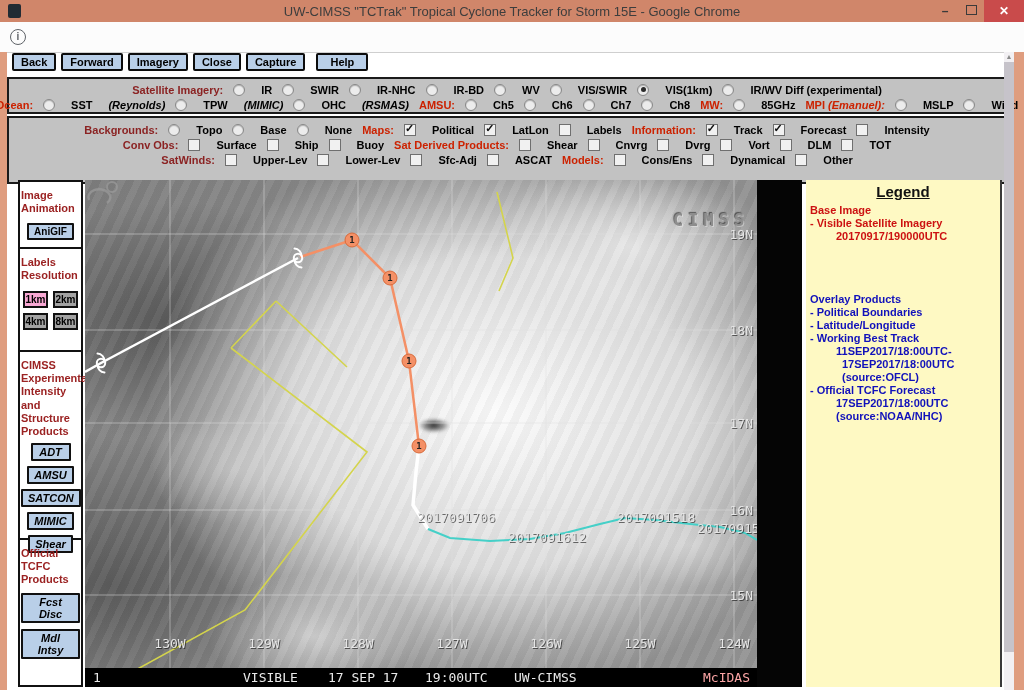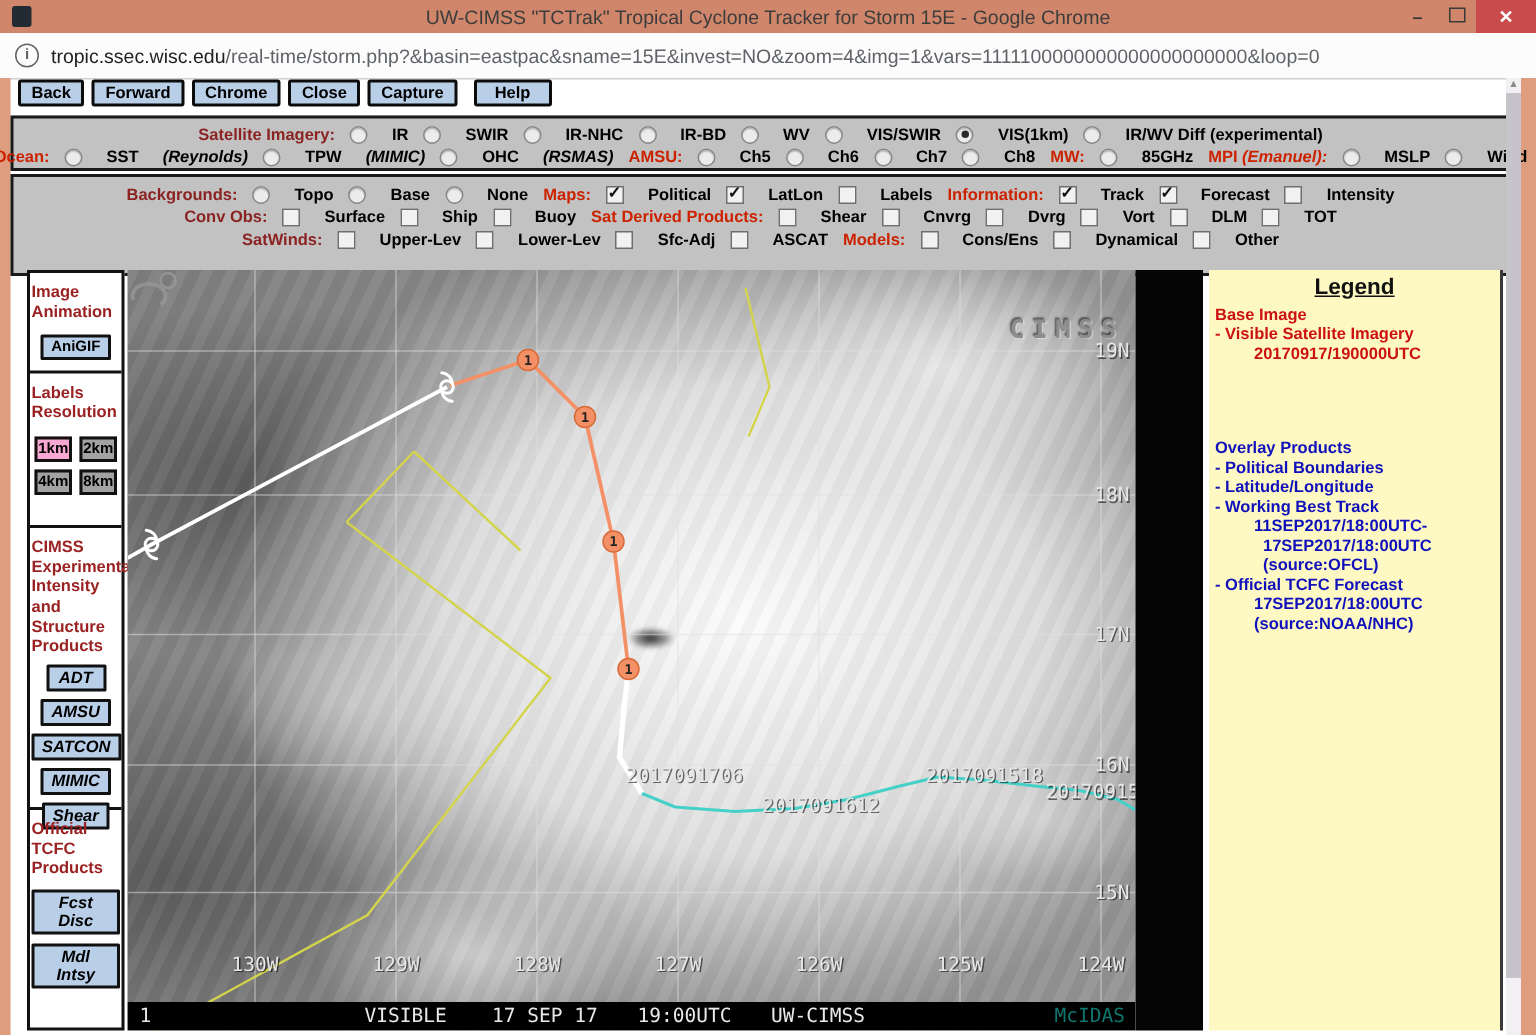--- a/index.html
+++ b/index.html
@@ -84,21 +84,21 @@
   .maplabel{position:absolute;font-family:"DejaVu Sans Mono",monospace;font-size:13px;color:#e6e6e6;
             text-shadow:1px 1px 0 rgba(0,0,0,.55);white-space:nowrap;}
   .latlab{width:40px;text-align:right;}
   .lonlab{width:44px;text-align:center;}
   .logo{position:absolute;left:588px;top:30px;color:#8d8d8d;font-family:"DejaVu Sans Mono",monospace;
         font-size:17px;font-weight:bold;letter-spacing:5px;
         text-shadow:1px 1px 0 rgba(255,255,255,.35),-1px -1px 1px rgba(0,0,0,.5);}
   .logo-swirl{position:absolute;left:600px;top:6px;opacity:.75;}
   .statusbar{position:absolute;left:0;bottom:0;width:672px;height:19px;background:#000;}
   .statusbar span{position:absolute;top:2px;font-family:"DejaVu Sans Mono",monospace;font-size:13px;color:#e9e9e9;}
-  .statusbar .mcidas{color:#0f766e;}
+  .statusbar .mcidas{color:#fca5a5;}
   .blackstrip{position:absolute;left:757px;top:180px;width:45px;height:507px;background:#050505;}
   
   .legend{position:absolute;left:806px;top:180px;width:196px;height:507px;background:#fef9c3;
           border-right:2px solid #3a3a3a;box-sizing:border-box;padding:3px 4px;}
   .leg-title{text-align:center;font-size:15px;font-weight:bold;text-decoration:underline;color:#111;}
   .leg-block{margin-top:4px;font-size:11px;font-weight:bold;line-height:13px;}
   .leg-red{color:#cc1111;}
   .leg-blue{color:#1111bb;margin-top:50px;}
   .leg-line{display:block;}
   .ind1{padding-left:26px;} .ind2{padding-left:32px;}
@@ -110,29 +110,28 @@
   <div class="app-icon"></div>
   <div class="title-text">UW-CIMSS "TCTrak" Tropical Cyclone Tracker for Storm 15E - Google Chrome</div>
 </div>
 <div class="win-btns">
   <div class="win-min">–</div>
   <div class="win-max"><span class="sq"></span></div>
   <div class="win-close">✕</div>
 </div>
 <div class="urlbar">
   <div class="info-icon">i</div>
-  <div class="url-text"><b>tropic.ssec.wisc.edu</b><span>/real-time/storm.php?&amp;basin=eastpac&amp;sname=15E&amp;invest=NO&amp;zoom=4&amp;img=1&amp;vars=1111100000000000000000000&amp;loop=0</span></div>
 </div>
 <div class="edge-left"></div>
 <div class="edge-right"></div>
 
 <div class="toolbar">
   <button class="tb-btn">Back</button>
   <button class="tb-btn">Forward</button>
-  <button class="tb-btn">Chrome</button>
+  <button class="tb-btn">Imagery</button>
   <button class="tb-btn">Close</button>
   <button class="tb-btn">Capture</button>
   <button class="tb-btn italic">Help</button>
 </div>
 
 <div class="panel panel1">
   <div class="ctl-row">
     <span class="glabel dark">Satellite Imagery:</span>
     <label class="opt">
         <span class="radio"></span>

